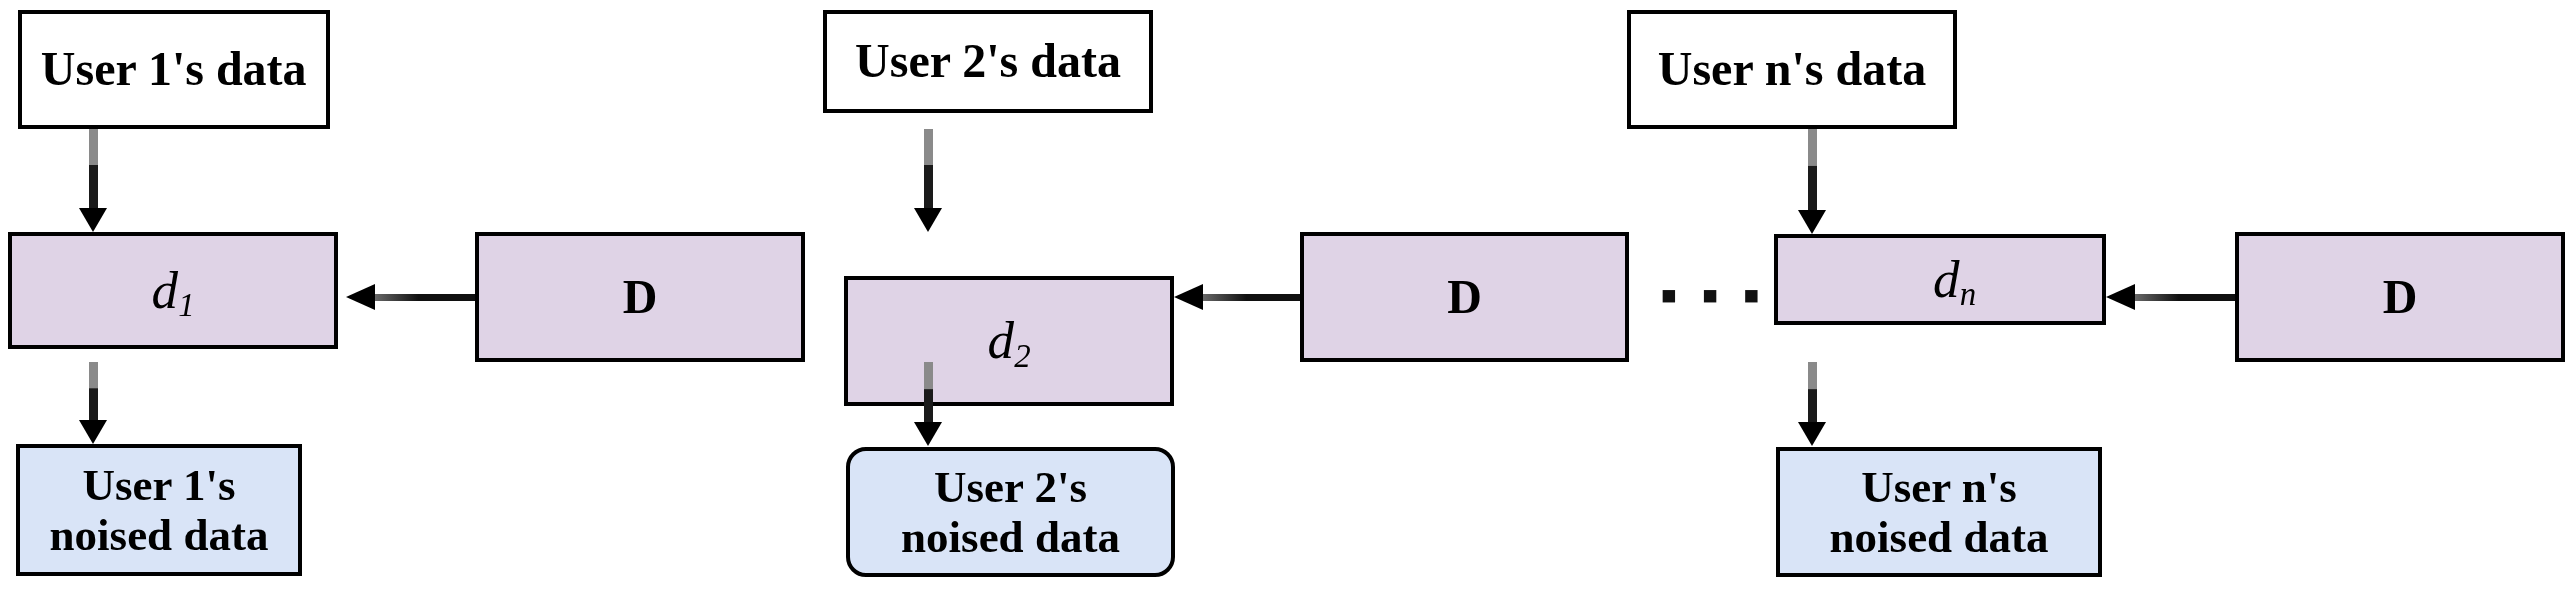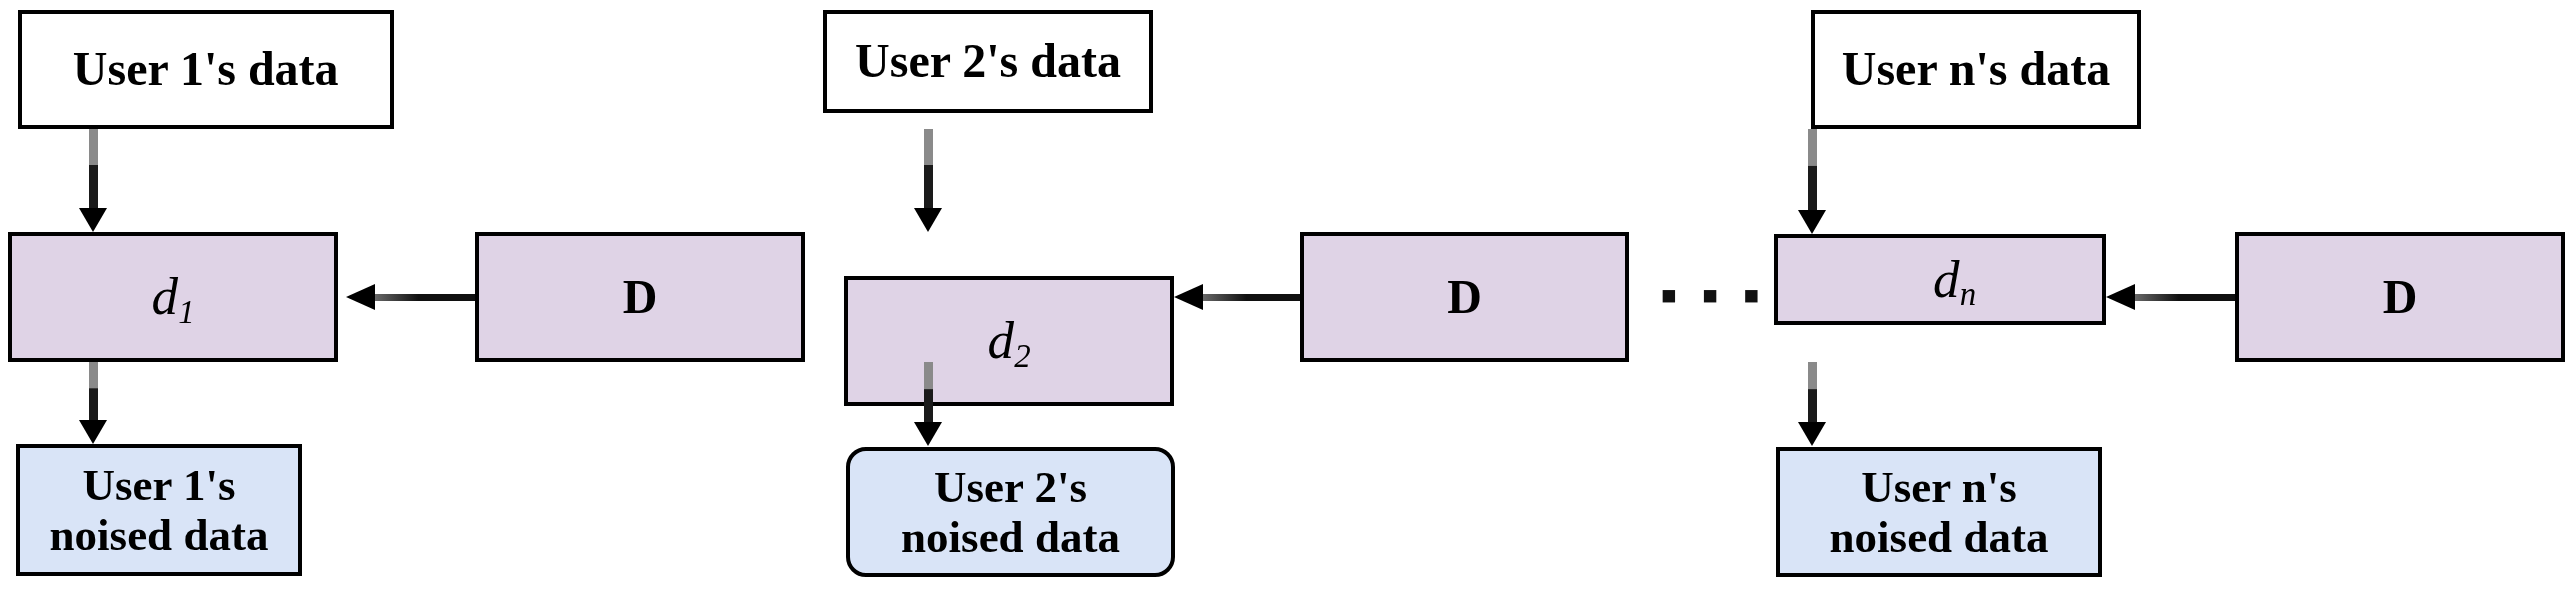--- a/index.html
+++ b/index.html
@@ -130,30 +130,30 @@
     letter-spacing: 4.8px;
     line-height: 1;
     font-family: "Liberation Sans", sans-serif;
   }
 </style>
 </head>
 <body>
 
 <div id="canvas">
 
-  <div class="node node-source" style="left:17.7px; top:9.7px; width:376px; height:119px;">
+  <div class="node node-source" style="left:17.7px; top:9.7px; width:312px; height:119px;">
     <span class="node-label">User 1's data</span>
   </div>
 
   <div class="v-arrow" style="left:89px; top:129px; height:103px;">
     <div class="shaft" style="height:79px;"></div>
     <div class="head" style="top:79px;"></div>
   </div>
 
-  <div class="node node-noise" style="left:8px; top:232px; width:330px; height:130px;">
+  <div class="node node-noise" style="left:8px; top:232px; width:330px; height:117px;">
     <span class="math">
       <span>d</span><sub>1</sub>
     </span>
   </div>
 
   <div class="h-arrow" style="left:346px; top:294px; width:129px;">
     <div class="shaft" style="left:26px; right:0;"></div>
     <div class="head"></div>
   </div>
 
@@ -200,21 +200,21 @@
     <div class="head" style="top:60px;"></div>
   </div>
 
   <div class="node node-out" style="left:846px; top:447px; width:329px; height:130px;border-radius:20px;">
     <span class="node-label">User 2's
 noised data</span>
   </div>
 
   <div class="ellipsis" style="left:1660px; top:270px;">▪ ▪ ▪</div>
 
-  <div class="node node-source" style="left:1811px; top:9.7px; width:330px; height:119px;">
+  <div class="node node-source" style="left:1627px; top:9.7px; width:330px; height:119px;">
     <span class="node-label">User n's data</span>
   </div>
 
   <div class="v-arrow" style="left:1808px; top:129px; height:105px;">
     <div class="shaft" style="height:81px;"></div>
     <div class="head" style="top:81px;"></div>
   </div>
 
   <div class="node node-noise" style="left:1774px; top:234px; width:332px; height:91px;padding-left:29px;">
     <span class="math">

